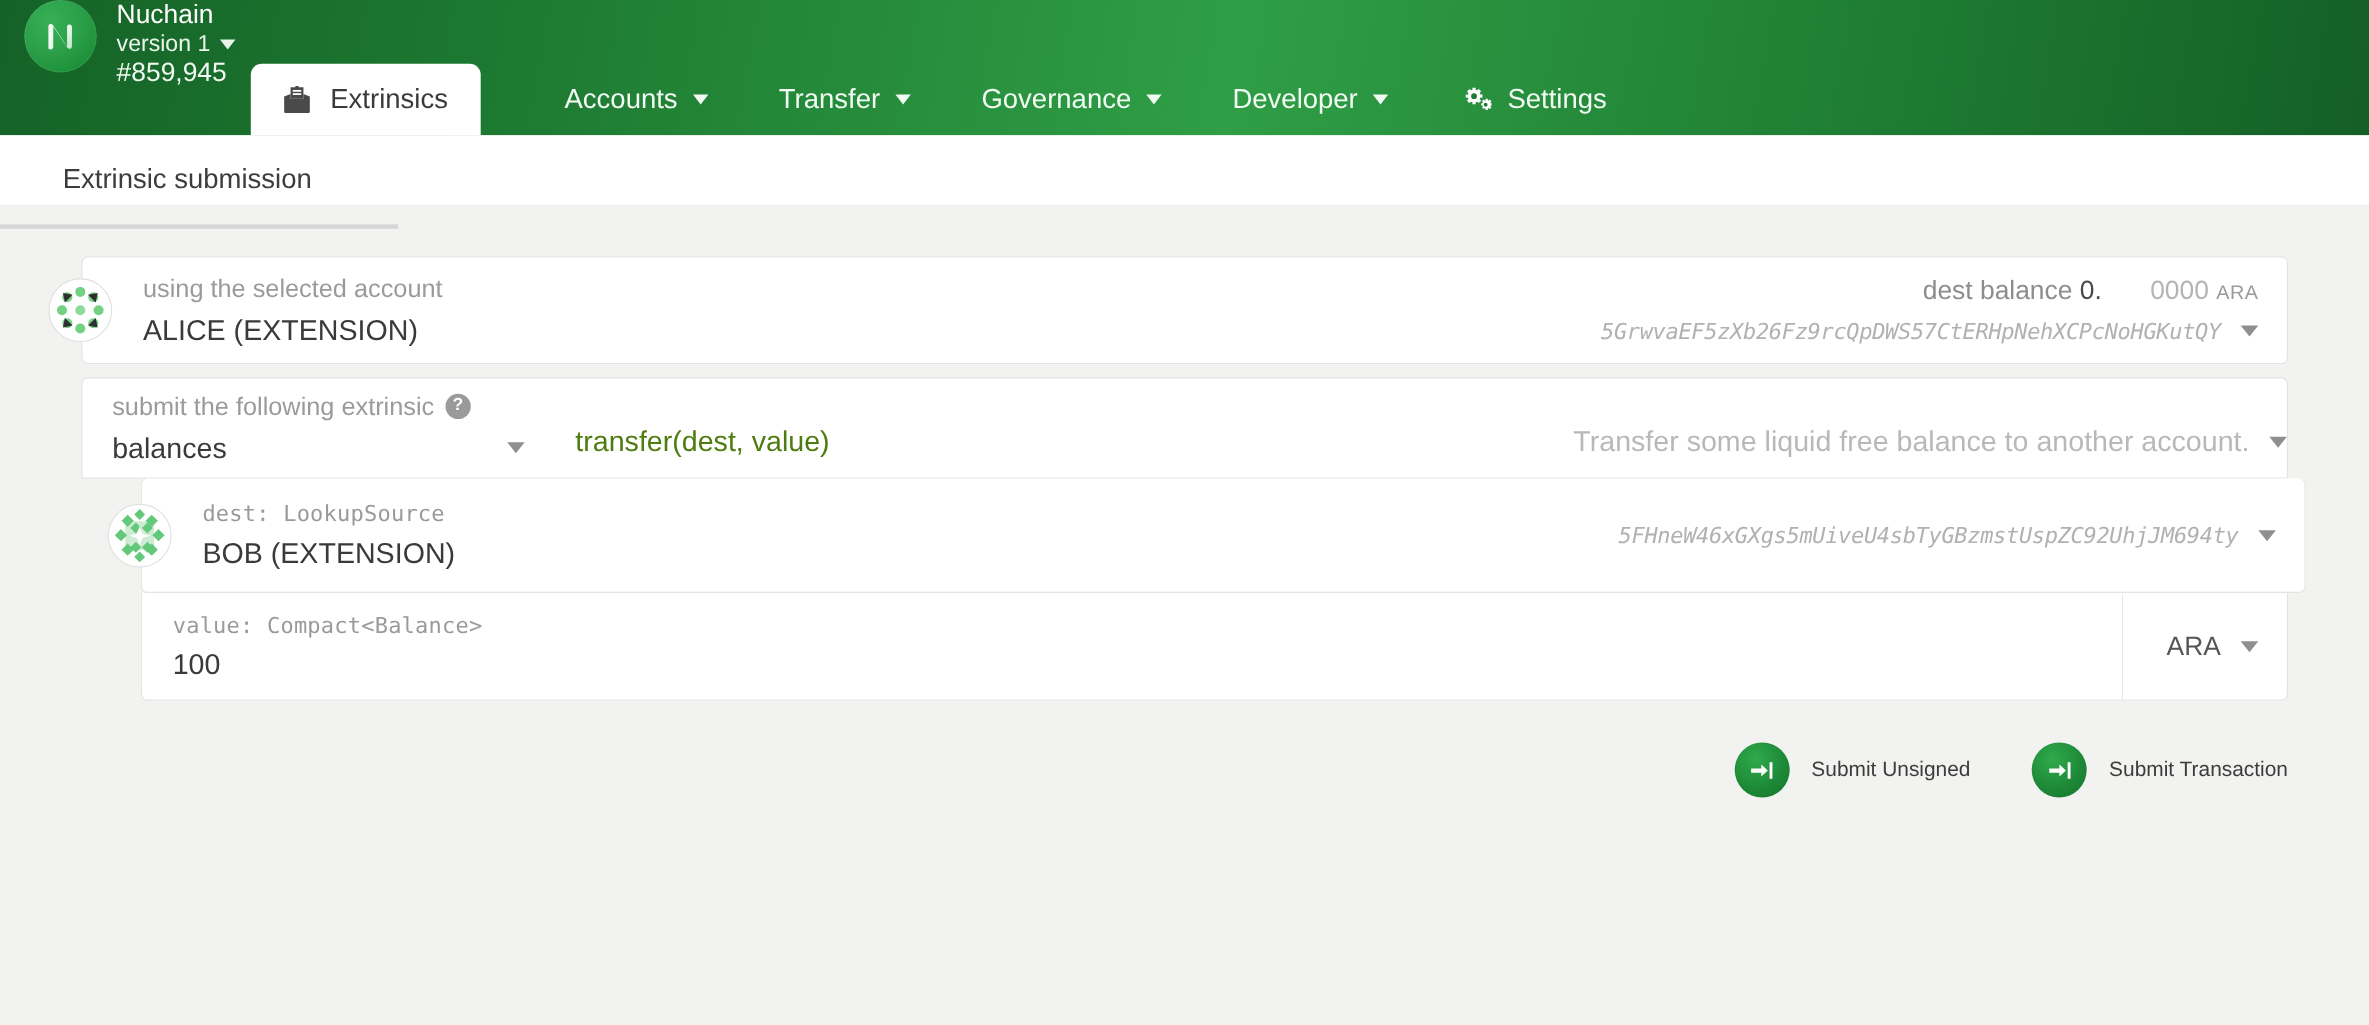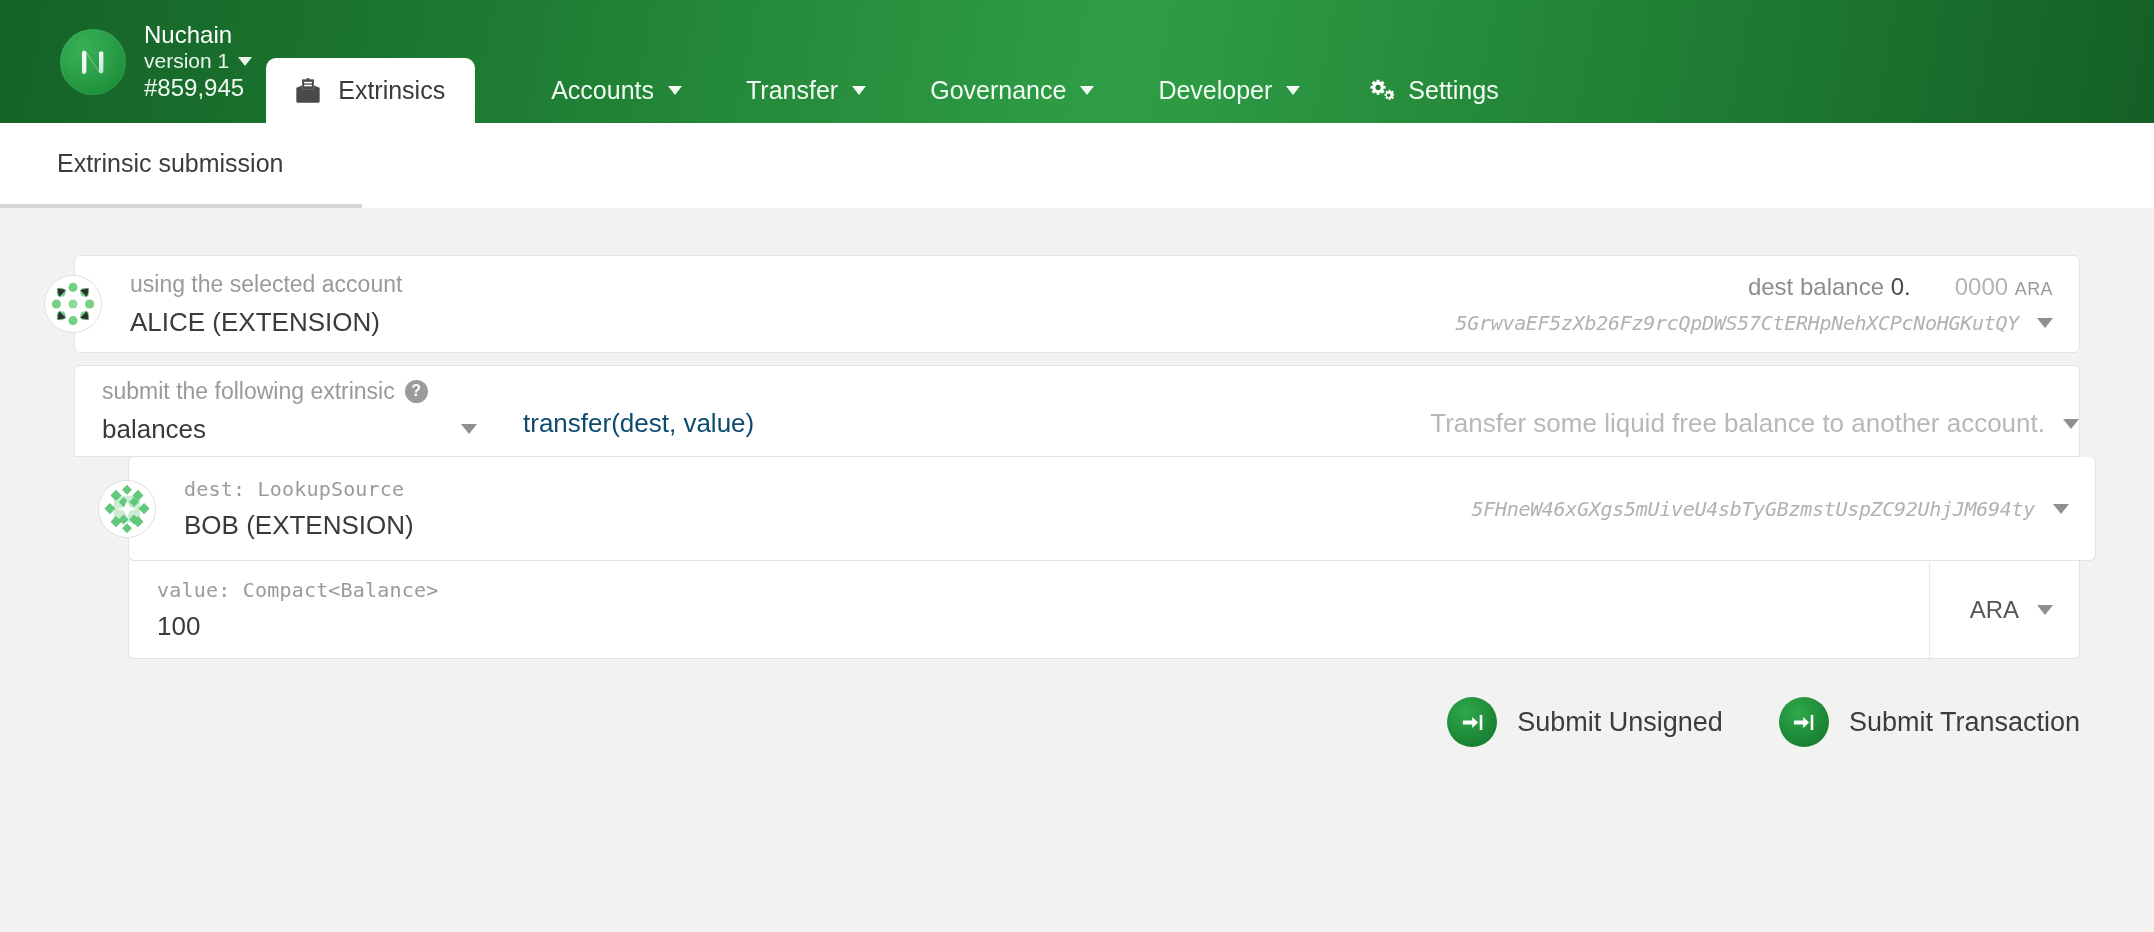--- a/index.html
+++ b/index.html
@@ -16,25 +16,23 @@
   
   .topbar {
     position: relative;
     height: 123px;
     background: linear-gradient(100deg, #156227 0%, #1d7a31 22%, #2f9e46 52%, #1f7e33 78%, #145f26 100%);
     display: flex;
     align-items: flex-end;
   }
   .brand {
     display: flex;
-    align-items: center;
     height: 123px;
     padding-left: 22px;
     padding-right: 14px;
-    margin-left: 38px;
   }
   .logo-circle {
     width: 66px; height: 66px;
     border-radius: 50%;
     background: radial-gradient(circle at 35% 30%, #37b055 0%, #2ba049 45%, #13862f 100%);
     display: flex; align-items: center; justify-content: center;
     flex: none;
     box-shadow: inset 0 0 0 1px rgba(255,255,255,0.08);
   }
   .logo-circle svg { display:block; }
@@ -94,21 +92,21 @@
     font-size: 25px;
     padding: 0 32px;
     white-space: nowrap;
     cursor: pointer;
   }
   .nav-item .gear { display: flex; align-items: center; }
 
   
   .subheader {
     position: relative;
-    height: 85px;
+    height: 63px;
     background: #ffffff;
   }
   .subtab {
     position: absolute;
     left: 0; top: 0;
     height: 85px;
     width: 362px;
     display: flex;
     align-items: center;
     padding-left: 57px;
@@ -237,21 +235,21 @@
     vertical-align: middle;
     cursor: pointer;
   }
   .addr-row { display: flex; align-items: center; font-style: italic; }
 
   
   .ex-left { padding-left: 27px; width: 420px; }
   .ex-left .field-value { display: flex; align-items: center; justify-content: space-between; padding-right: 18px;}
   .ex-mid {
     font-size: 26px;
-    color: #0c4a6e;
+    color: #4d7c0f;
     padding-left: 28px;
     align-self: flex-end;
     padding-bottom: 17px;
   }
   .ex-right {
     margin-left: auto;
     font-size: 26px;
     color: #b8b8b8;
     align-self: flex-end;
     padding-bottom: 17px;
@@ -288,21 +286,21 @@
     padding: 0;
     font-family: inherit;
   }
   .btn-ico {
     width: 50px; height: 50px;
     border-radius: 50%;
     background: radial-gradient(circle at 38% 30%, #2faa4c 0%, #1e8a38 55%, #14742c 100%);
     display: flex; align-items: center; justify-content: center;
     flex: none;
   }
-  .btn-label { font-size: 27px; color: #3c3c3c; white-space: nowrap; }
+  .btn-label { font-size: 19px; color: #3c3c3c; white-space: nowrap; }
 </style>
 </head>
 <body>
 
 <div class="topbar">
   <div class="brand">
     <div class="logo-circle">
       <svg width="40" height="40" viewBox="0 0 40 40" aria-hidden="true">
         <defs>
           <linearGradient id="lg" x1="0" y1="0" x2="1" y2="1">

